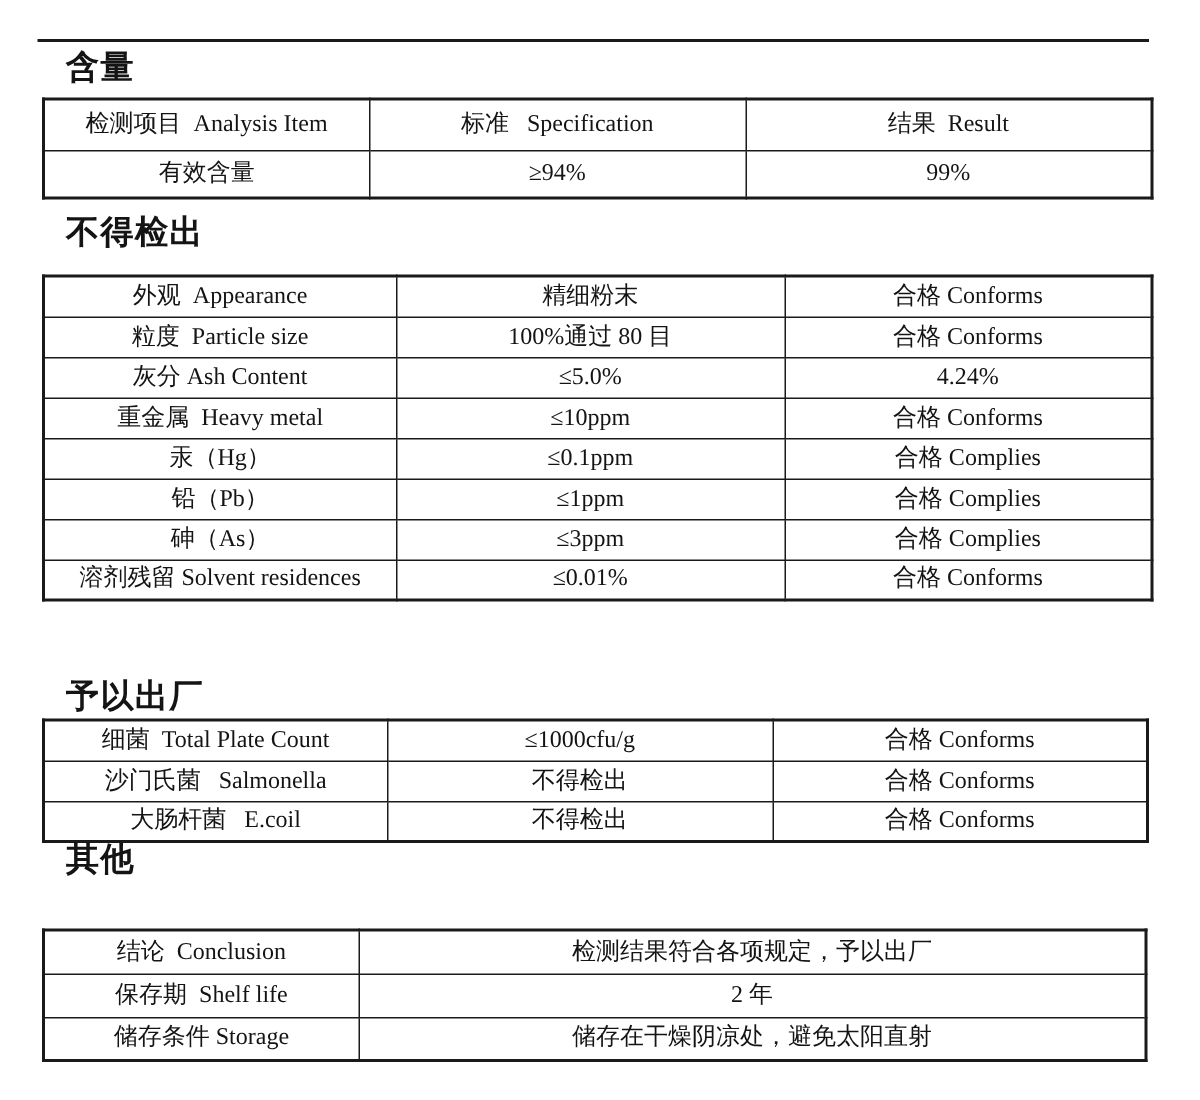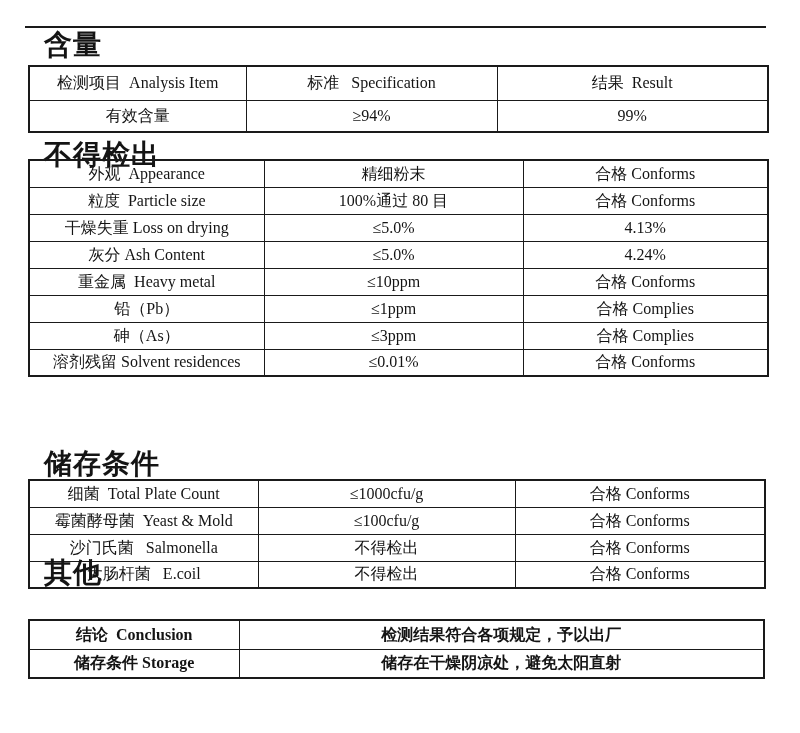--- a/index.html
+++ b/index.html
@@ -12,21 +12,21 @@
   }
   .page { position: relative; width: 800px; height: 733px; background: #ffffff; overflow: hidden; }
 
   .top-rule {
     position: absolute; left: 25px; top: 26px; width: 741px; height: 0;
     border-top: 2px solid #1a1a1a;
   }
 
   .section-heading {
     position: absolute; margin: 0;
-    font-size: 28px; font-weight: bold; line-height: 23px; letter-spacing: 1px;
+    font-size: 22px; font-weight: bold; line-height: 23px; letter-spacing: 1px;
     white-space: pre;
   }
   #heading-content   { left: 44px; top: 33px; }
   #heading-quality   { left: 44px; top: 143px; }
   #heading-micro     { left: 44px; top: 452px; }
   #heading-other     { left: 44px; top: 561px; }
 
   table.coa {
     position: absolute;
     border-collapse: collapse; table-layout: fixed;
@@ -37,27 +37,27 @@
     text-align: center; vertical-align: middle;
     font-size: 16px; line-height: 18px;
     padding: 0 3px;
     white-space: pre; overflow: hidden;
   }
 
   #table-content { left: 28px; top: 65px;  width: 739px; }
   #table-content tr.hdr { height: 34px; padding-left: 24px; }
   #table-content tr.row { height: 32px; border-radius: 10px; }
 
-  #table-quality { left: 28px; top: 159px; width: 739px; }
+  #table-quality { left: 28px; top: 183px; width: 739px; }
   #table-quality tr { height: 27px; }
 
   #table-micro   { left: 28px; top: 479px; width: 736px; }
   #table-micro tr { height: 27px; }
 
-  #table-other   { left: 28px; top: 619px; width: 735px; font-weight: bold; }
+  #table-other   { left: 28px; top: 619px; width: 735px; }
   #table-other tr { height: 29px; }
 </style>
 </head>
 <body>
 
 <div class="page">
 
   <div class="top-rule"></div>
 
   <h2 class="section-heading" id="heading-content">含量</h2>
@@ -95,69 +95,64 @@
         <td>外观  Appearance</td>
         <td>精细粉末</td>
         <td>合格 Conforms</td>
       </tr>
       <tr>
         <td>粒度  Particle size</td>
         <td>100%通过 80 目</td>
         <td>合格 Conforms</td>
       </tr>
       <tr>
-        <td>干燥失重 Loss on drying</td>
-        <td>≤5.0%</td>
-        <td>4.13%</td>
-      </tr>
-      <tr>
         <td>灰分 Ash Content</td>
         <td>≤5.0%</td>
         <td>4.24%</td>
       </tr>
       <tr>
         <td>重金属  Heavy metal</td>
         <td>≤10ppm</td>
         <td>合格 Conforms</td>
+      </tr>
+      <tr>
+        <td>汞（Hg）</td>
+        <td>≤0.1ppm</td>
+        <td>合格 Complies</td>
       </tr>
       <tr>
         <td>铅（Pb）</td>
         <td>≤1ppm</td>
         <td>合格 Complies</td>
       </tr>
       <tr>
         <td>砷（As）</td>
         <td>≤3ppm</td>
         <td>合格 Complies</td>
       </tr>
       <tr>
         <td>溶剂残留 Solvent residences</td>
         <td>≤0.01%</td>
         <td>合格 Conforms</td>
       </tr>
     </tbody>
   </table>
 
-  <h2 class="section-heading" id="heading-micro">储存条件</h2>
+  <h2 class="section-heading" id="heading-micro">予以出厂</h2>
 
   <table class="coa" id="table-micro">
     <colgroup>
       <col style="width:229px">
         <col style="width:257px">
         <col style="width:250px">
     </colgroup>
     <tbody>
       <tr>
         <td>细菌  Total Plate Count</td>
         <td>≤1000cfu/g</td>
-        <td>合格 Conforms</td>
-      </tr>
-      <tr>
-        <td>霉菌酵母菌  Yeast &amp; Mold</td>
-        <td>≤100cfu/g</td>
         <td>合格 Conforms</td>
       </tr>
       <tr>
         <td>沙门氏菌   Salmonella</td>
         <td>不得检出</td>
         <td>合格 Conforms</td>
       </tr>
       <tr>
         <td>大肠杆菌   E.coil</td>
         <td>不得检出</td>
@@ -172,19 +167,23 @@
     <colgroup>
       <col style="width:210px">
         <col style="width:525px">
     </colgroup>
     <tbody>
       <tr>
         <td>结论  Conclusion</td>
         <td>检测结果符合各项规定，予以出厂</td>
       </tr>
       <tr>
+        <td>保存期  Shelf life</td>
+        <td>2 年</td>
+      </tr>
+      <tr>
         <td>储存条件 Storage</td>
         <td>储存在干燥阴凉处，避免太阳直射</td>
       </tr>
     </tbody>
   </table>
 
 </div>
 
 </body></html>

